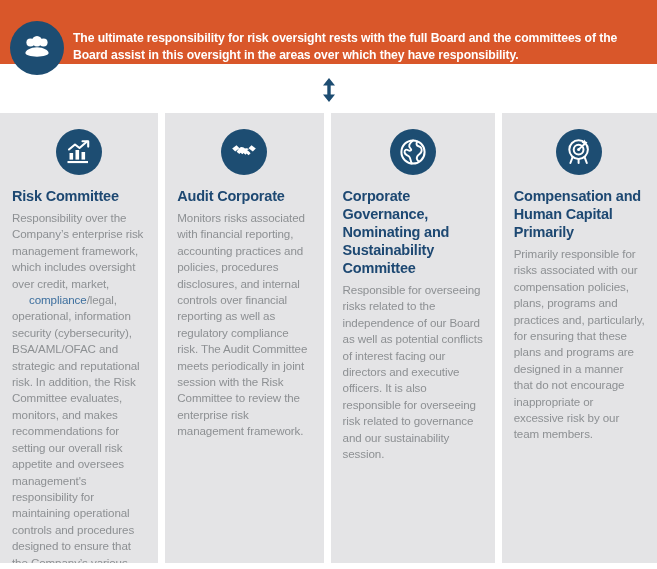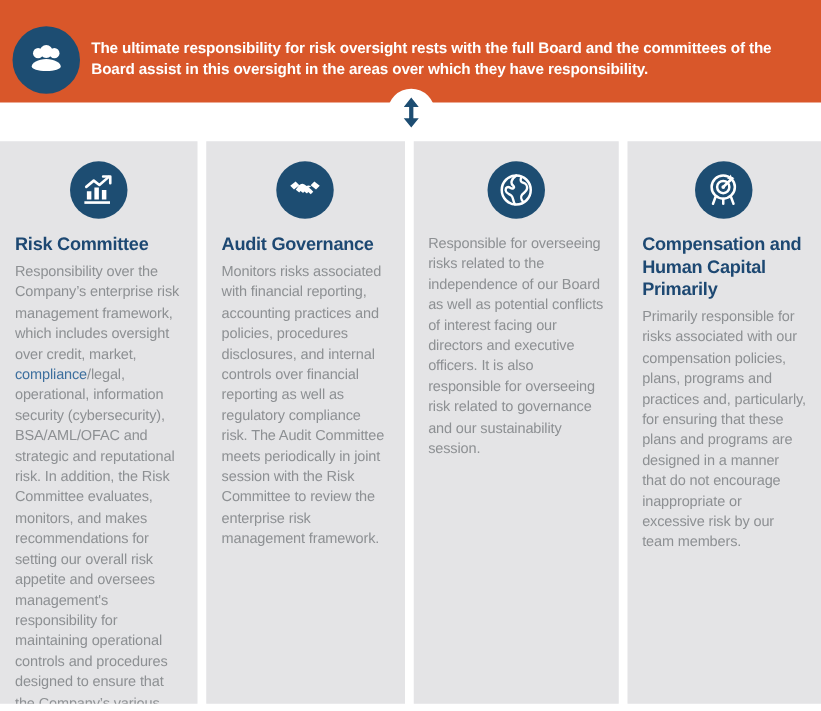--- a/index.html
+++ b/index.html
@@ -13,21 +13,21 @@
     font-family: "Liberation Sans", sans-serif;
     overflow: hidden;
   }
 
   
   .banner {
     position: absolute;
     left: 0;
     top: 0;
     width: 657px;
-    height: 82px;
+    height: 64px;
     background: #d9572a;
     box-sizing: border-box;
   }
   .banner-icon {
     position: absolute;
     left: 10px;
     top: 21px;
     width: 54px;
     height: 54px;
     border-radius: 50%;
@@ -105,20 +105,21 @@
   }
   .card-body {
     color: #8d9093;
     font-size: 11.6px;
     line-height: 16.4px;
     margin: 0;
     letter-spacing: -0.1px;
   }
   .hl {
     color: #3d6f9e;
+    margin-left: 17px;
   }
 </style>
 </head>
 <body>
 
 <div class="banner">
   <div class="banner-icon">
     <svg width="34" height="34" viewBox="0 0 34 34" aria-hidden="true">
       <circle cx="10.5" cy="11.5" r="4.1" fill="#ffffff"></circle>
       <circle cx="23.5" cy="11.5" r="4.1" fill="#ffffff"></circle>
@@ -154,32 +155,33 @@
 
   <div class="card card-2">
     <div class="card-icon">
       <svg width="30" height="30" viewBox="0 0 30 30" aria-hidden="true">
         <path d="M3.2 11.5 L7.5 8.2 L10.5 11.2 L6.2 14.6 Z" fill="#ffffff"></path>
         <path d="M26.8 11.5 L22.5 8.2 L19.5 11.2 L23.8 14.6 Z" fill="#ffffff"></path>
         <path d="M10.2 11.2 C11.6 9.9 13 9.6 14.6 10.6 L18 12.9 C19.4 13.9 20.6 15 21.6 16.3 L19.6 18.3 L17.6 16.6 L16.6 17.8 L14.4 16.1 L13.5 17.3 L11.4 15.7 L10.4 16.9 L7.6 14.7 Z" fill="#ffffff"></path>
         <path d="M19.9 12.2 C18.6 11.2 17.3 11 16 11.8 L12.9 13.8 L14.6 15.2 L17 13.6 Z" fill="#ffffff"></path>
       </svg>
     </div>
-    <h3 class="card-title">Audit Governance</h3>
+    <h3 class="card-title">Audit Corporate</h3>
     <p class="card-body">Monitors risks associated with financial reporting, accounting practices and policies, procedures disclosures, and internal controls over financial reporting as well as regulatory compliance risk. The Audit Committee meets periodically in joint session with the Risk Committee to review the enterprise risk management framework.</p>
   </div>
 
   <div class="card card-3">
     <div class="card-icon">
       <svg width="30" height="30" viewBox="0 0 30 30" aria-hidden="true">
         <circle cx="15" cy="15" r="11.6" fill="none" stroke="#ffffff" stroke-width="2"></circle>
         <path d="M15 3.4 C10.8 6.5 10.3 9.5 12.4 11.4 C14.6 13.4 12 14.4 10.2 13.2 C8.4 12 6.2 12.8 6.6 15.5 C7 18.2 9.7 18 11.2 19.6 C12.7 21.2 12.4 24 13.9 26.5" fill="none" stroke="#ffffff" stroke-width="1.9" stroke-linecap="round"></path>
         <path d="M19.2 4.6 C17.8 7 18.6 8.8 20.6 9.2 C22.6 9.6 24 11.6 23.6 14 C23.2 16.4 21 17 19.6 18.8 C18.4 20.4 19 22.8 20.4 24.2" fill="none" stroke="#ffffff" stroke-width="1.9" stroke-linecap="round"></path>
       </svg>
     </div>
+    <h3 class="card-title">Corporate Governance, Nominating and Sustainability Committee</h3>
     <p class="card-body">Responsible for overseeing risks related to the independence of our Board as well as potential conflicts of interest facing our directors and executive officers. It is also responsible for overseeing risk related to governance and our sustainability session.</p>
   </div>
 
   <div class="card card-4">
     <div class="card-icon">
       <svg width="30" height="30" viewBox="0 0 30 30" aria-hidden="true">
         <circle cx="14.6" cy="12.6" r="9.3" fill="none" stroke="#ffffff" stroke-width="2"></circle>
         <circle cx="14.6" cy="12.6" r="4.9" fill="none" stroke="#ffffff" stroke-width="2"></circle>
         <circle cx="14.6" cy="12.6" r="1.5" fill="#ffffff"></circle>
         <path d="M14.6 12.6 L21.8 5.6" stroke="#ffffff" stroke-width="2" stroke-linecap="round"></path>

